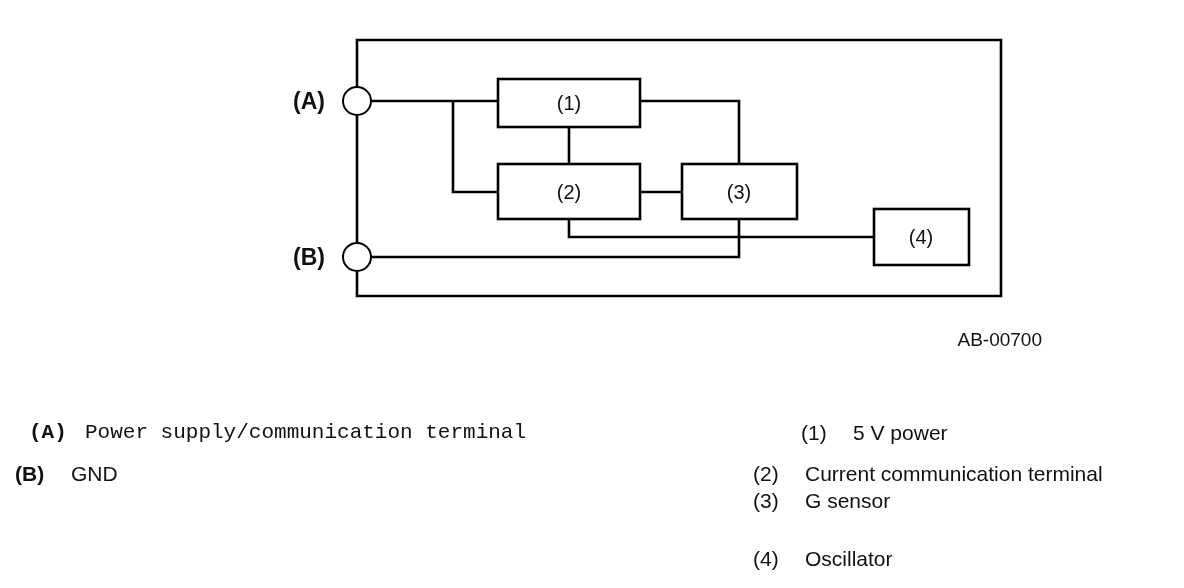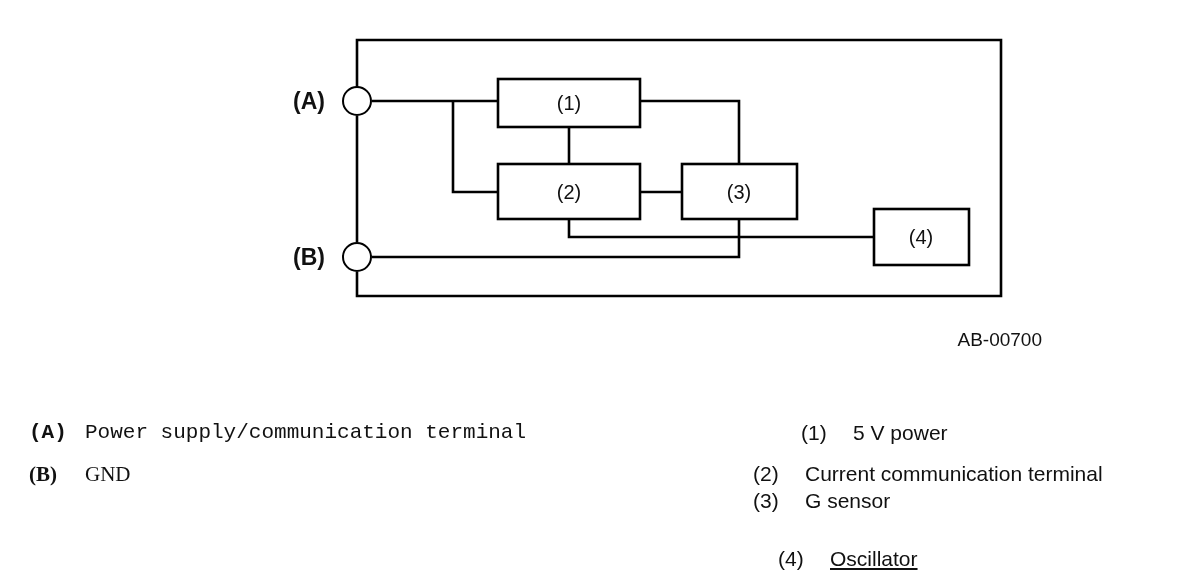--- a/index.html
+++ b/index.html
@@ -52,31 +52,31 @@
     <text x="739" y="199" text-anchor="middle">(3)</text>
     <text x="921" y="244" text-anchor="middle">(4)</text>
     <text x="1042" y="346" text-anchor="end" font-size="19">AB-00700</text>
   </g>
 </svg>
 
 <div>
   <div class="legend-row" style="left:29px; top:421px;font-family:Liberation Mono, monospace;">
     <span class="legend-key bold">(A)</span><span>Power supply/communication terminal</span>
   </div>
-  <div class="legend-row" style="left:29px; top:462px;font-family:Liberation Serif, serif;">
+  <div class="legend-row" style="left:15px; top:462px;">
     <span class="legend-key bold">(B)</span><span>GND</span>
   </div>
 </div>
 
 <div>
   <div class="legend-row" style="left:753px; top:421px;margin-left:48px;">
     <span class="legend-key num">(1)</span><span>5 V power</span>
   </div>
   <div class="legend-row" style="left:753px; top:462px;">
     <span class="legend-key num">(2)</span><span>Current communication terminal</span>
   </div>
   <div class="legend-row" style="left:753px; top:489px;">
     <span class="legend-key num">(3)</span><span>G sensor</span>
   </div>
-  <div class="legend-row" style="left:778px; top:547px;text-decoration:underline;">
+  <div class="legend-row" style="left:753px; top:547px;">
     <span class="legend-key num">(4)</span><span>Oscillator</span>
   </div>
 </div>
 
 </body></html>

